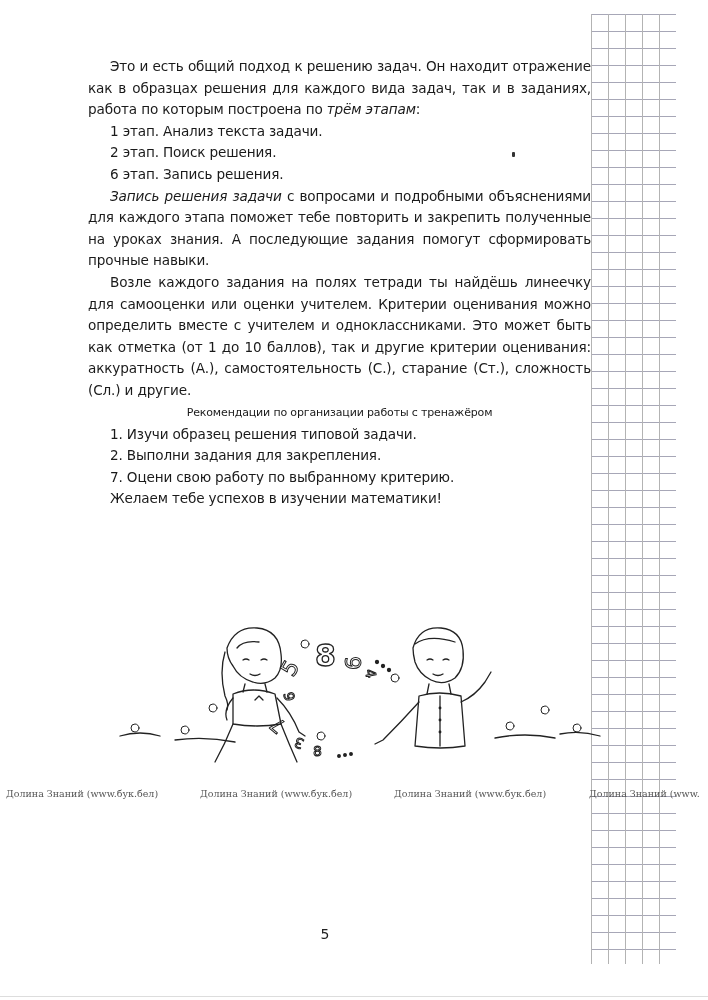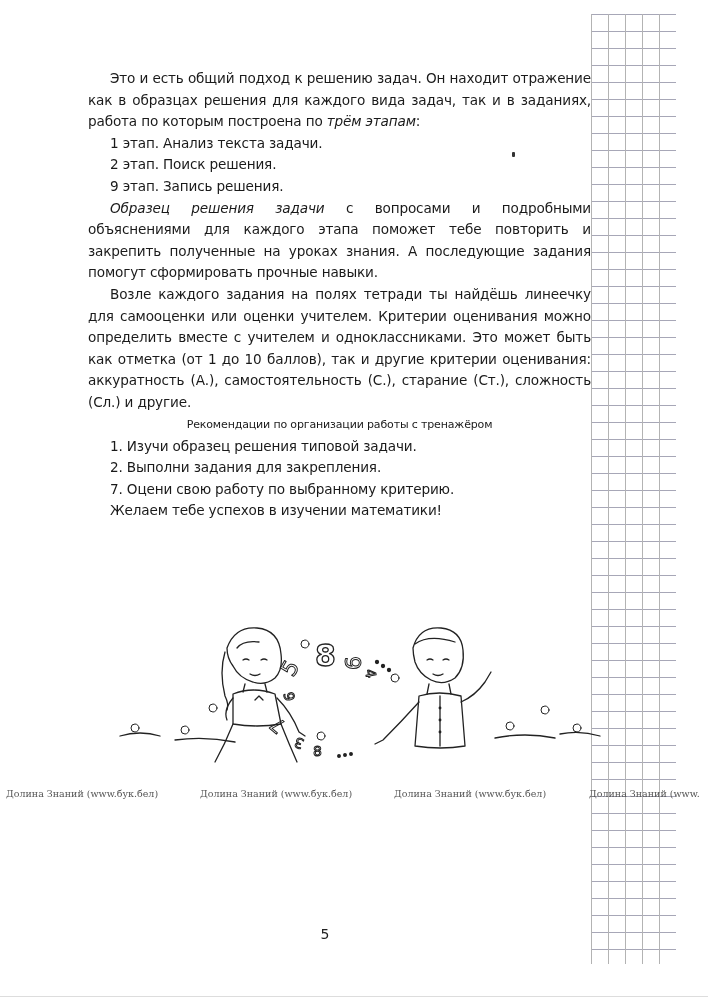--- a/index.html
+++ b/index.html
@@ -2,21 +2,21 @@
 <html><head>
 <meta charset="utf-8">
 <style>
   html, body { margin: 0; padding: 0; }
   body {
     width: 708px; height: 1000px; position: relative; overflow: hidden;
     background: #ffffff; color: #1a1a1a;
     font-family: "DejaVu Sans", "Liberation Sans", sans-serif;
   }
   .page-text {
-    position: absolute; left: 88px; top: 68px; width: 503px;
+    position: absolute; left: 88px; top: 56px; width: 503px;
     font-size: 13.6px; line-height: 21.6px; text-align: justify;
     letter-spacing: -0.15px;
   }
   .page-text p { margin: 0; text-indent: 22px; }
   .page-text p.step { text-indent: 22px; }
   .page-text em { font-style: italic; }
   .section-title {
     margin: 8px 0 0 0; text-align: center; font-weight: normal;
     font-size: 11px; line-height: 22px; text-indent: 0 !important;
   }
@@ -43,22 +43,22 @@
 </head>
 <body>
 
 <div class="grid"></div>
 <div class="speck"></div>
 
 <div class="page-text">
   <p><span>Это и есть общий подход к решению задач. Он находит отражение как в образцах решения для каждого вида задач, так и в заданиях, работа по которым построена по </span><em>трём этапам</em><span>:</span></p>
   <p class="step">1 этап. Анализ текста задачи.</p>
   <p class="step">2 этап. Поиск решения.</p>
-  <p class="step">9 этап. Запись решения.</p>
-  <p><em>Образец решения задачи</em><span> с вопросами и подробными объяснениями для каждого этапа поможет тебе повторить и закрепить полученные на уроках знания. А последующие задания помогут сформировать прочные навыки.</span></p>
+  <p class="step">6 этап. Запись решения.</p>
+  <p><em>Запись решения задачи</em><span> с вопросами и подробными объяснениями для каждого этапа поможет тебе повторить и закрепить полученные на уроках знания. А последующие задания помогут сформировать прочные навыки.</span></p>
   <p>Возле каждого задания на полях тетради ты найдёшь линеечку для самооценки или оценки учителем. Критерии оценивания можно определить вместе с учителем и одноклассниками. Это может быть как отметка (от 1 до 10 баллов), так и другие критерии оценивания: аккуратность (А.), самостоятельность (С.), старание (Ст.), сложность (Сл.) и другие.</p>
 
   <p class="section-title">Рекомендации по организации работы с тренажёром</p>
   <p>1. Изучи образец решения типовой задачи.</p>
   <p>2. Выполни задания для закрепления.</p>
   <p>7. Оцени свою работу по выбранному критерию.</p>
   <p>Желаем тебе успехов в изучении математики!</p>
 </div>
 
 <svg class="illustration" viewBox="0 0 490 150" xmlns="http://www.w3.org/2000/svg">

